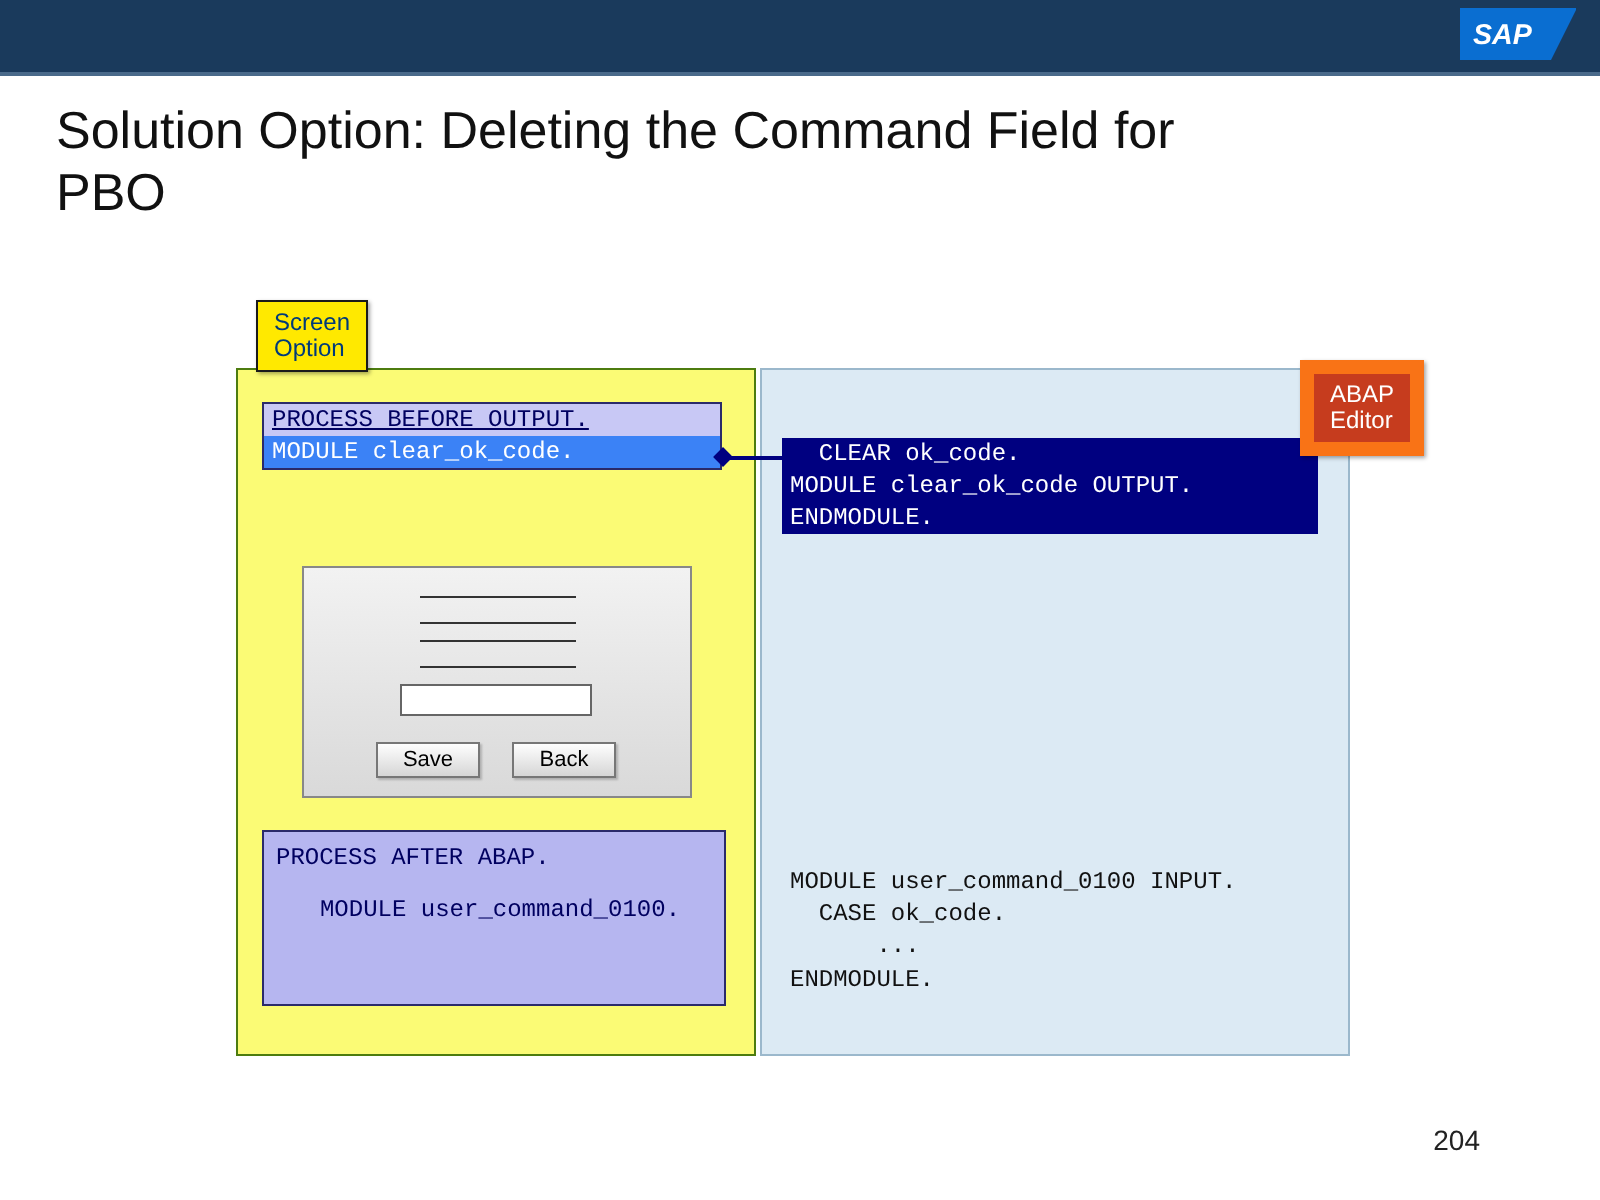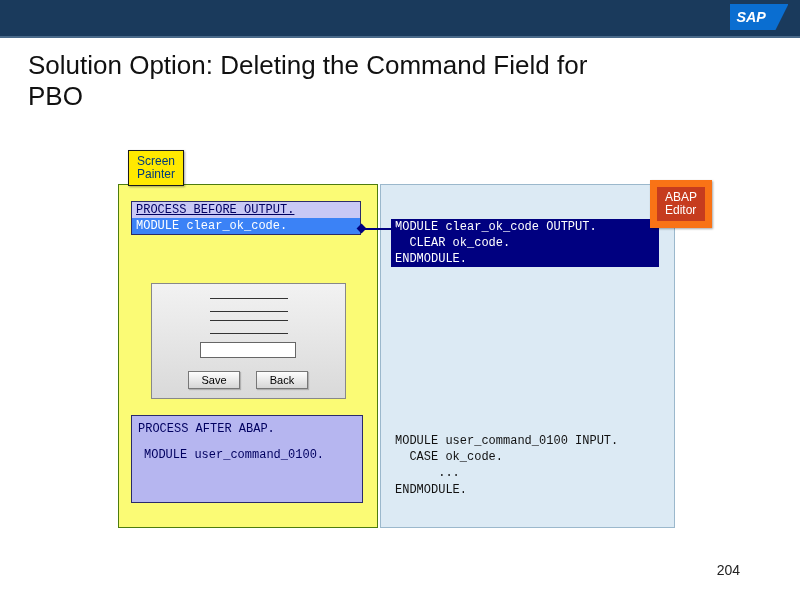--- a/index.html
+++ b/index.html
@@ -154,21 +154,21 @@
     width: 232px;
     height: 88px;
     background: #b6b6f0;
     border: 1px solid #2a2a6a;
     font-family: "Courier New", monospace;
     font-size: 12px;
     color: #000060;
     padding: 6px 6px;
   }
   .pai-line1 { margin-bottom: 12px; }
-  .pai-line2 { padding-left: 6px; }
+  .pai-line2 { padding-left: 6px; text-align: center; }
   
   .ae-panel {
     position: absolute;
     left: 280px;
     top: 34px;
     width: 295px;
     height: 344px;
     background: #dceaf4;
     border: 1px solid #9bb8cc;
   }
@@ -234,21 +234,21 @@
 
 <div class="title">
   <span>Solution Option: Deleting the Command Field for</span><br>
   <span>PBO</span>
 </div>
 
 <div class="stage">
 
   <div class="sp-label">
     <span>Screen</span><br>
-    <span>Painter</span>
+    <span>Option</span>
   </div>
 
   <div class="ae-label">
     <span>ABAP</span><br>
     <span>Editor</span>
   </div>
 
   <div class="sp-panel">
     <div class="pbo-box">
       <div class="pbo-line1">PROCESS BEFORE OUTPUT.</div>
@@ -268,22 +268,22 @@
       <div class="pai-line2">MODULE user_command_0100.</div>
     </div>
   </div>
 
   <div class="diamond" style="left:258px; top:75px;"></div>
   <div class="arrow-line" style="left:263px; top:78px; width:30px;"></div>
   <div class="arrow-head" style="left:291px; top:74px;"></div>
 
   <div class="ae-panel">
     <div class="module-block">
+      <div class="module-line">  CLEAR ok_code.</div>
       <div class="module-line">MODULE clear_ok_code OUTPUT.</div>
-      <div class="module-line">  CLEAR ok_code.</div>
       <div class="module-line">ENDMODULE.</div>
     </div>
     <div class="lower-code"><span>MODULE user_command_0100 INPUT.</span>
 <span>  CASE ok_code.</span>
 <span>      ...</span>
 <span>ENDMODULE.</span></div>
   </div>
 
 </div>
 

